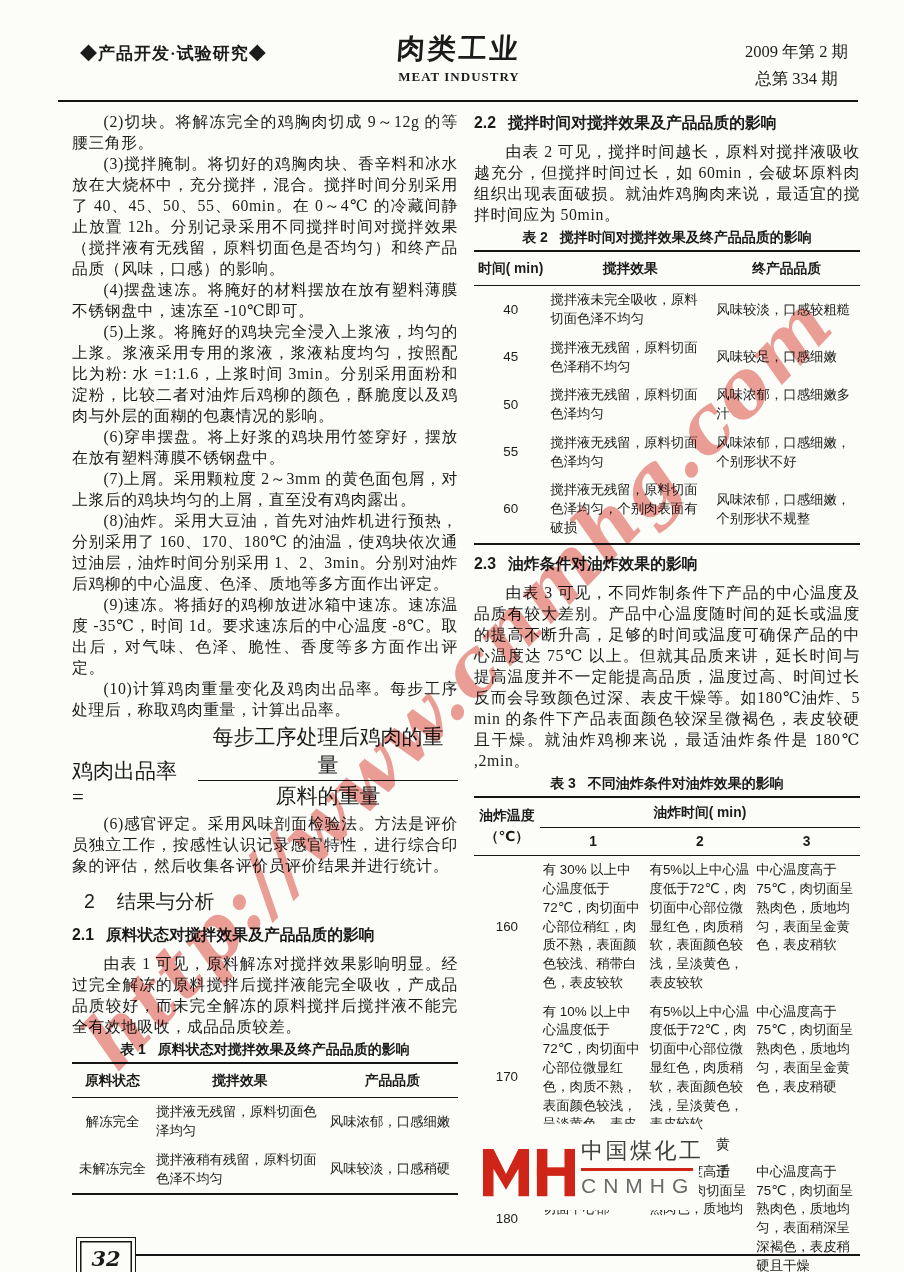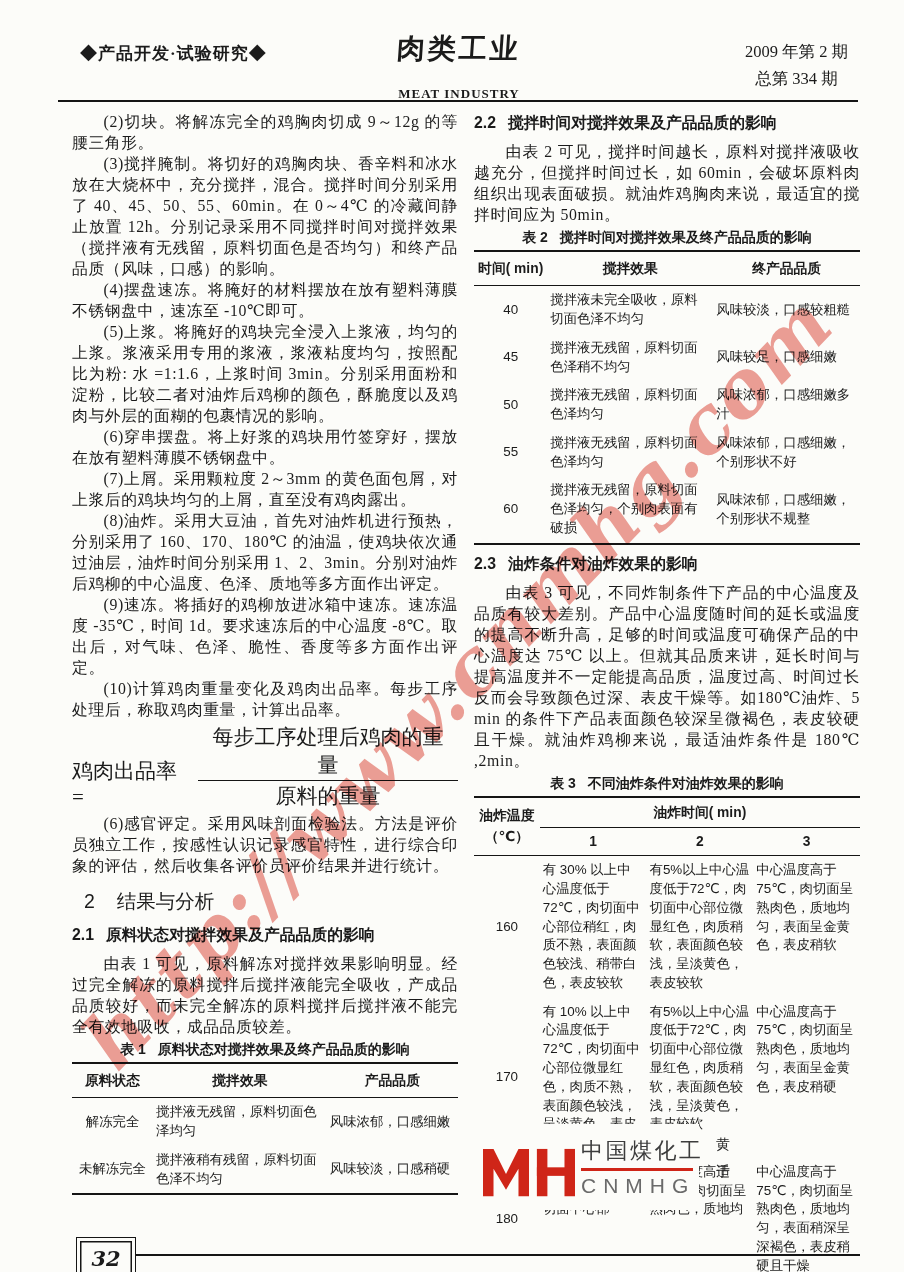--- a/index.html
+++ b/index.html
@@ -7,21 +7,21 @@
     position:relative; width:904px; height:1272px; margin:0 auto;
     background:#fcfcf9; overflow:hidden;
     font-family:"Liberation Serif","DejaVu Serif",serif;
     color:#1b1b1b;
   }
   
   .hdr{position:absolute; top:28px; left:62px; right:48px; height:66px;}
   .hdr-left{position:absolute; left:18px; top:14px; font-weight:bold; font-size:17px; letter-spacing:1px; font-family:"Liberation Serif",serif;}
   .hdr-center{position:absolute; left:50%; transform:translateX(-50%); top:2px; text-align:center;}
   .journal-cn{font-size:28px; font-weight:900; letter-spacing:3px; transform:skewX(-4deg); font-family:"DejaVu Serif",serif;}
-  .journal-en{font-size:13px; font-weight:bold; letter-spacing:1px; margin-top:18px; font-family:"Liberation Serif",serif;}
+  .journal-en{font-size:13px; font-weight:bold; letter-spacing:1px; margin-top:1px; font-family:"Liberation Serif",serif;}
   .hdr-right{position:absolute; right:8px; top:10px; font-size:16.5px; line-height:1.65; text-align:center;}
   .hdr-rule{position:absolute; top:100px; left:58px; right:46px; height:2px; background:#151515;}
   
   .cols{position:absolute; top:111px; left:72px; width:788px; display:flex; gap:16px;}
   .col{width:386px;}
   .para{margin:0; text-indent:2em; font-size:15.8px; line-height:21px; text-align:justify; letter-spacing:0.6px;}
   
   .formula{display:flex; justify-content:center; align-items:flex-end; margin:3px 0 3px 0; font-size:21px;}
   .formula .lhs{margin-right:6px;}
   .frac{display:inline-block; text-align:center; vertical-align:middle;}

